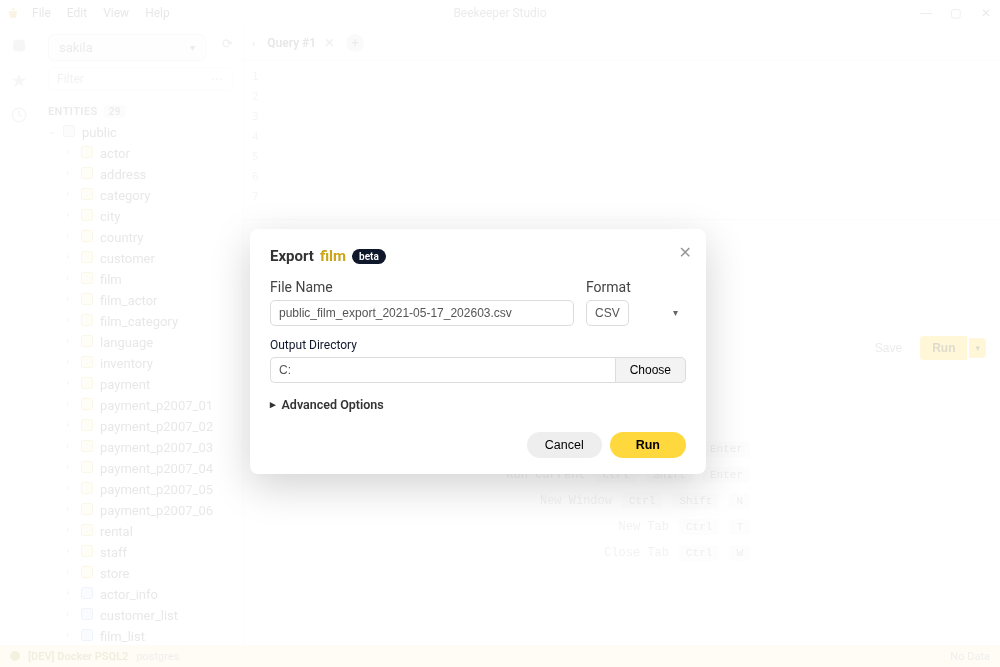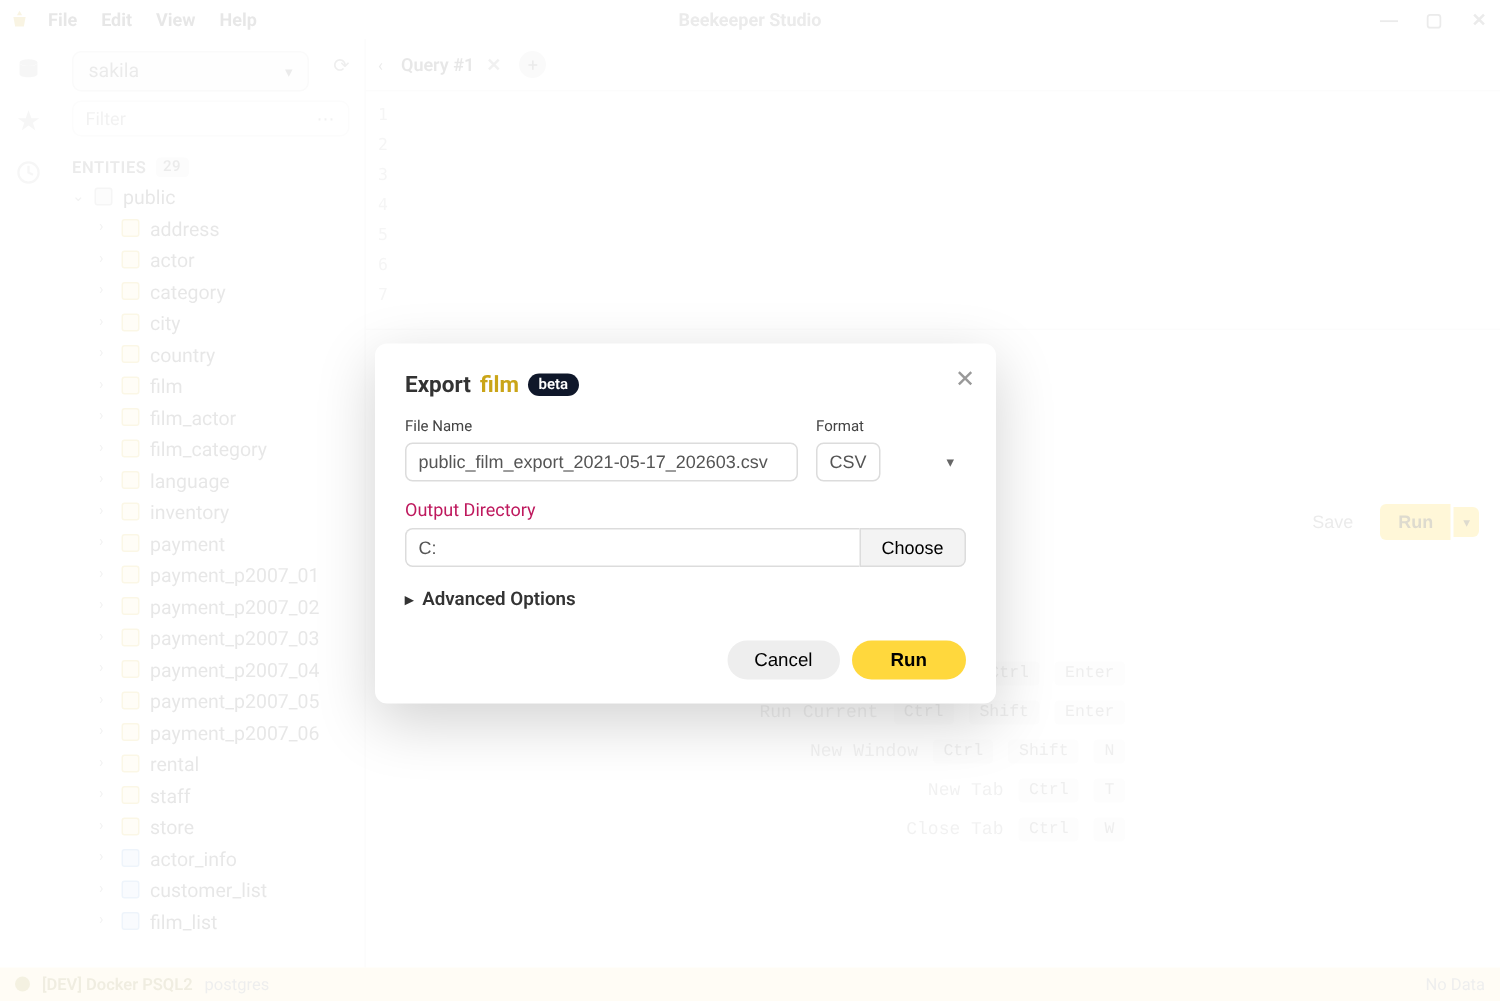--- a/index.html
+++ b/index.html
@@ -23,21 +23,20 @@
 }
 
 
 .titlebar {
   height: 26px;
   display: flex;
   align-items: center;
   padding: 0 6px;
   font-size: 12px;
   color: #888;
-  font-weight: bold;
 }
 .titlebar .logo { width: 14px; height: 14px; margin-right: 12px; opacity: 0.6; }
 .menu-items { display: flex; gap: 16px; }
 .menu-items span { color: #888; }
 .win-title { position: absolute; left: 50%; transform: translateX(-50%); color: #999; }
 .win-controls { margin-left: auto; display: flex; gap: 14px; color: #999; font-family: "Segoe UI Symbol", sans-serif;}
 .win-controls span { width: 16px; text-align: center; }
 
 .app-body {
   display: flex;
@@ -234,21 +233,21 @@
   width: 10px; height: 10px; border-radius: 50%; background: #c9b96c;
 }
 .statusbar .conn-name { font-weight: 600; color: #b3a668; }
 .statusbar .right { margin-left: auto; }
 
 
 .modal {
   position: absolute;
   top: 229px;
   left: 250px;
-  width: 414px;
+  width: 456px;
   background: #fff;
   border-radius: 8px;
   box-shadow: 0 12px 40px rgba(0,0,0,0.18);
   z-index: 10;
   padding: 18px 20px 16px 20px;
 }
 .modal .modal-title {
   font-size: 15px;
   font-weight: 700;
   display: flex;
@@ -267,35 +266,35 @@
 .modal .close-x {
   position: absolute;
   right: 14px; top: 14px;
   color: #999;
   font-size: 16px;
   cursor: pointer;
 }
 .modal .field-row { display: flex; gap: 12px; margin-top: 14px; }
 .modal .field { flex: 1; display: flex; flex-direction: column; gap: 5px; }
 .modal .field.format { flex: 0 0 100px; }
-.modal .field label { font-size: 10px; color: #444; }
+.modal .field label { font-size: 14px; color: #444; }
 .modal .field input, .modal .field select, .modal .out-dir input {
   border: 1px solid #dcdcdc;
   border-radius: 5px;
   padding: 5px 8px;
   font-size: 12px;
   color: #555;
   background: #fff;
 }
 .modal .field select { appearance: none; background: #fff; }
 .modal .select-wrap { position: relative; }
 .modal .select-wrap .caret { position: absolute; right: 8px; top: 7px; font-size: 10px; color: #666; pointer-events: none; }
 
 .modal .out-section { margin-top: 12px; }
-.modal .out-label { font-size: 12px; color: #be185d; margin-bottom: 5px; display: block; }
+.modal .out-label { font-size: 12px; color: #0f172a; margin-bottom: 5px; display: block; }
 .modal .out-dir { display: flex; }
 .modal .out-dir input { flex: 1; border-radius: 5px 0 0 5px; border-right: none; }
 .modal .choose-btn {
   background: #f3f3f3;
   border: 1px solid #dcdcdc;
   border-radius: 0 5px 5px 0;
   padding: 5px 14px;
   font-size: 12px;
   cursor: pointer;
 }
@@ -390,41 +389,46 @@
     </div>
     <div class="tree" id="tree">
         <div class="tree-row depth0">
           <span class="chevron">⌄</span>
           <span class="obj-icon schema"></span>
           <span class="name">public</span>
         </div>
         <div class="tree-row depth1">
           <span class="chevron">›</span>
           <span class="obj-icon "></span>
+          <span class="name">actor</span>
+        </div>
+        <div class="tree-row depth1">
+          <span class="chevron">›</span>
+          <span class="obj-icon "></span>
           <span class="name">address</span>
         </div>
         <div class="tree-row depth1">
           <span class="chevron">›</span>
           <span class="obj-icon "></span>
-          <span class="name">actor</span>
-        </div>
-        <div class="tree-row depth1">
-          <span class="chevron">›</span>
-          <span class="obj-icon "></span>
           <span class="name">category</span>
         </div>
         <div class="tree-row depth1">
           <span class="chevron">›</span>
           <span class="obj-icon "></span>
           <span class="name">city</span>
         </div>
         <div class="tree-row depth1">
           <span class="chevron">›</span>
           <span class="obj-icon "></span>
           <span class="name">country</span>
+        </div>
+        <div class="tree-row depth1">
+          <span class="chevron">›</span>
+          <span class="obj-icon "></span>
+          <span class="name">customer</span>
         </div>
         <div class="tree-row depth1">
           <span class="chevron">›</span>
           <span class="obj-icon "></span>
           <span class="name">film</span>
         </div>
         <div class="tree-row depth1">
           <span class="chevron">›</span>
           <span class="obj-icon "></span>
           <span class="name">film_actor</span>

